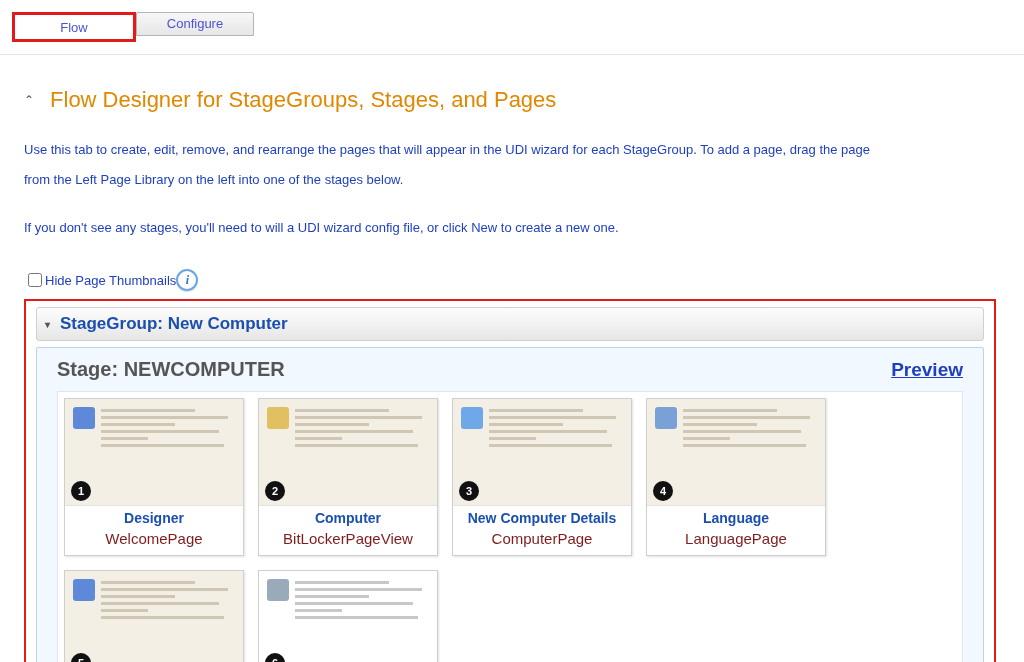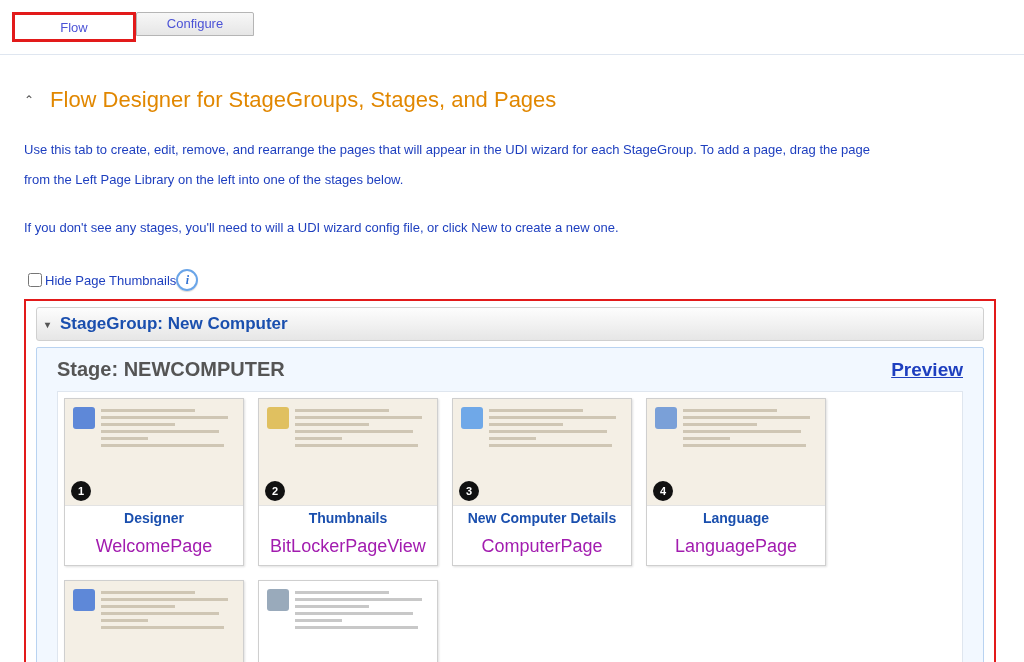--- a/index.html
+++ b/index.html
@@ -35,21 +35,21 @@
   .thumb .lines i{display:block;height:3px;background:#cfc6b4;margin-bottom:4px}
   .thumb .lines i:nth-child(1){width:70%}
   .thumb .lines i:nth-child(2){width:95%}
   .thumb .lines i:nth-child(3){width:55%}
   .thumb .lines i:nth-child(4){width:88%}
   .thumb .lines i:nth-child(5){width:35%}
   .thumb .lines i:nth-child(6){width:92%}
   .badge{position:absolute;left:6px;bottom:4px;width:20px;height:20px;border-radius:50%;background:#111;color:#fff;display:flex;align-items:center;justify-content:center;font-size:11px;font-weight:600}
   .card .cap{text-align:center;padding:4px 2px 8px 2px}
   .cap .t1{color:#1a4fae;font-weight:700;font-size:14px}
-  .cap .t2{color:#a21caf;font-size:18px;margin-top:10px}
+  .cap .t2{color:#7f1d1d;font-size:15px;margin-top:4px}
 </style>
 </head>
 <body>
 
 <div class="tabs">
   <span class="highlight-tab-wrap">
     <div class="tab active">Flow</div>
   </span>
   <div class="tab inactive">Configure</div>
 </div>
@@ -111,21 +111,21 @@
                 <i></i>
                 <i></i>
                 <i></i>
                 <i></i>
                 <i></i>
                 <i></i>
               </div>
             <div class="badge">2</div>
           </div>
           <div class="cap">
-            <div class="t1">Thumbnails</div>
+            <div class="t1">Computer</div>
             <div class="t2">BitLockerPageView</div>
           </div>
         </div>
 
         <div class="card">
           <div class="thumb">
             <div class="fake-ico" style="background:#6fa8e8"></div>
             <div class="lines">
                 <i></i>
                 <i></i>

